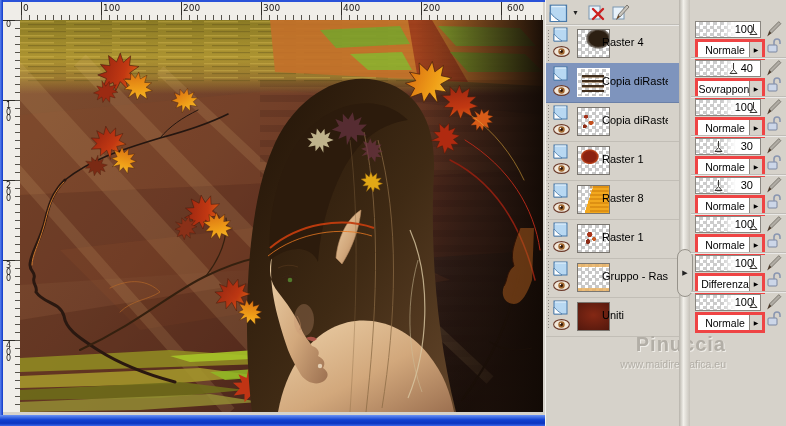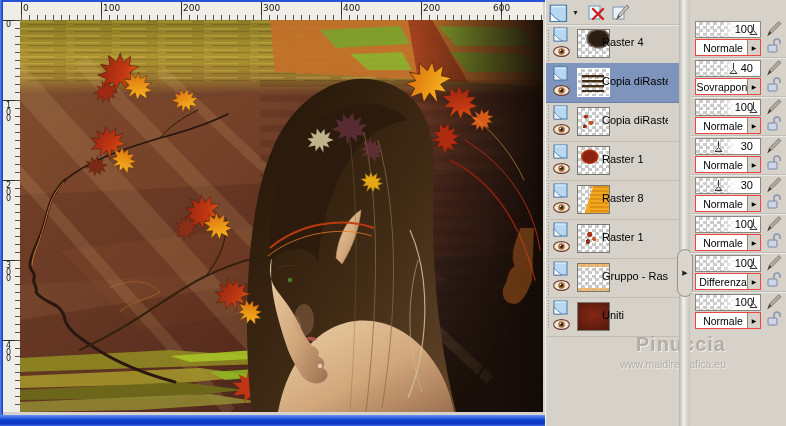--- a/index.html
+++ b/index.html
@@ -85,21 +85,21 @@
   
   .prow{position:absolute;left:145px;width:96px;height:37px;}
   .prow-sep{position:absolute;left:145px;width:96px;height:2px;background:linear-gradient(180deg,#aaa69e,#fff);}
   .obox{position:absolute;left:4px;top:0;width:64px;height:15px;border:1px solid #8a8680;background:#fff;
       background-image:linear-gradient(90deg,rgba(255,255,255,0) 0 26px,#fff 40px),
         conic-gradient(#cccccc 25%,#fff 0 50%,#cccccc 0 75%,#fff 0);
       background-size:auto,7px 7px;}
   .oval{position:absolute;right:7px;top:1px;font-size:11px;}
   .ohandle{position:absolute;top:2px;width:9px;height:12px;}
   .pbrush{position:absolute;left:73px;top:-1px;width:19px;height:18px;}
-  .bbox{position:absolute;left:4px;top:18px;width:64px;height:15px;border:1px solid #ef4444;background:#fff;
+  .bbox{position:absolute;left:4px;top:18px;width:64px;height:15px;border:3px solid #ef4444;background:#fff;
       display:flex;align-items:center;justify-content:center;}
   .bval{font-size:10.5px;margin-right:10px;}
   .barrow{position:absolute;right:0;top:0;width:12px;height:15px;background:#d6d2ca;border-left:1px solid #8a8680;
       display:flex;align-items:center;justify-content:center;font-size:6px;color:#000;}
   .plock{position:absolute;left:74px;top:16px;width:16px;height:17px;}
   svg.fill{display:block;width:100%;height:100%;}
 </style>
 </head>
 <body>
 
@@ -146,21 +146,21 @@
     <div class="abs win-border-left"></div>
     <div class="abs ruler-corner"></div>
 
     <div class="abs ruler-h">
       <span class="num" style="left:3px">0</span>
       <span class="num" style="left:83px">100</span>
       <span class="num" style="left:163px">200</span>
       <span class="num" style="left:243px">300</span>
       <span class="num" style="left:323px">400</span>
       <span class="num" style="left:403px">200</span>
-      <span class="num" style="left:473px">600</span>
+      <span class="num" style="left:487px">600</span>
     </div>
     <div class="abs ruler-v">
       <span class="num" style="top:2px">0</span>
       <span class="num" style="top:83px">100</span>
       <span class="num" style="top:163px">200</span>
       <span class="num" style="top:243px">300</span>
       <span class="num" style="top:323px">400</span>
     </div>
 
     <div class="abs canvas">

